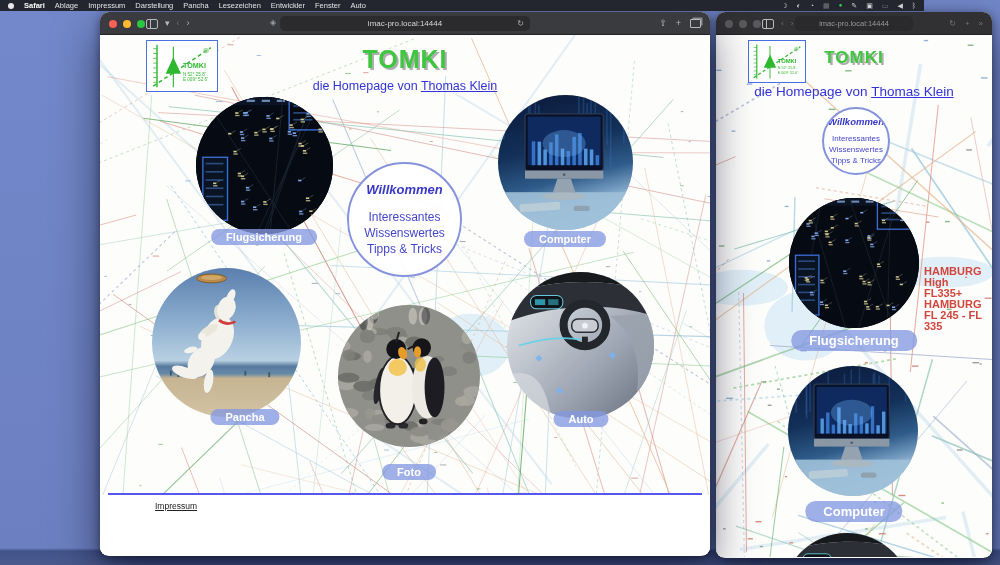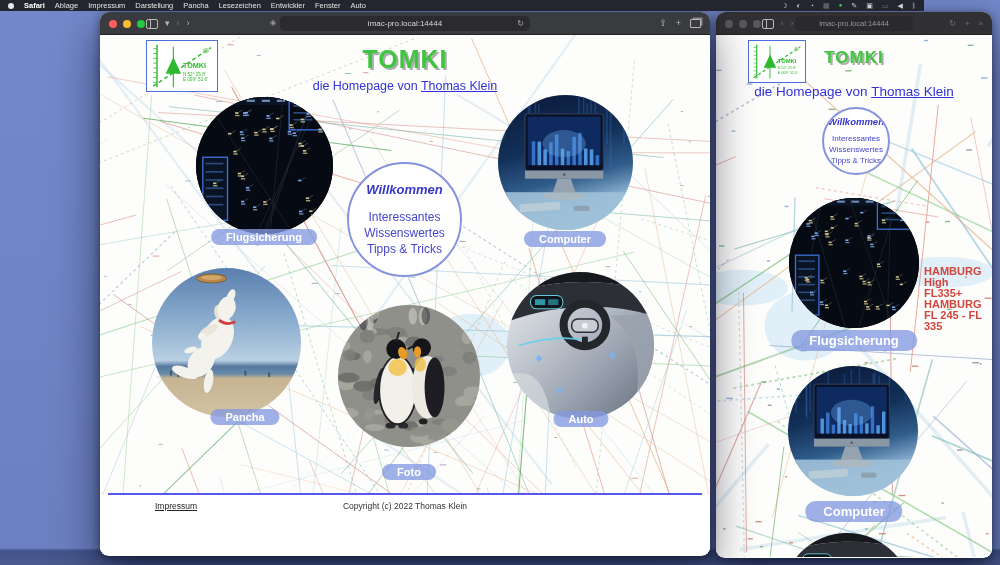--- a/index.html
+++ b/index.html
@@ -647,21 +647,20 @@
       </div>
 
     <div class="pill p-flug-l">Flugsicherung</div>
     <div class="pill p-comp-l">Computer</div>
     <div class="pill p-dog-l">Pancha</div>
     <div class="pill p-foto-l">Foto</div>
     <div class="pill p-auto-l">Auto</div>
 
     <div class="footer-line"></div>
     <a href="#" class="impressum">Impressum</a>
-    <div class="copyright">Copyright (c) 2022 Thomas Klein</div>
   </div>
 </div>
 
 <div class="window win-right">
   <div class="toolbar">
     <div class="tl-group">
       <span class="tl"></span>
       <span class="tl"></span>
       <span class="tl"></span>
     </div>

